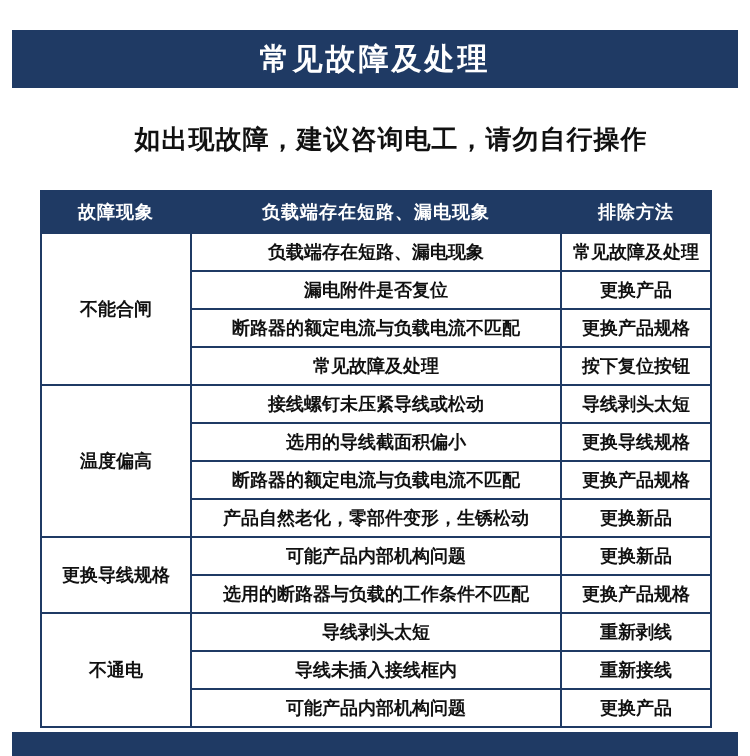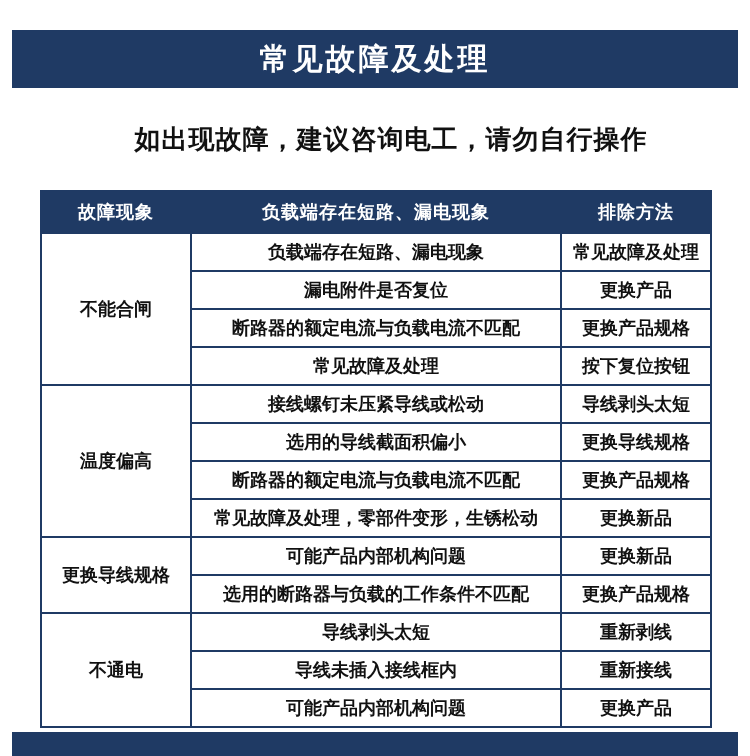--- a/index.html
+++ b/index.html
@@ -104,21 +104,21 @@
           </tr>
           <tr>
             <td class="cause">选用的导线截面积偏小</td>
             <td class="sol">更换导线规格</td>
           </tr>
           <tr>
             <td class="cause">断路器的额定电流与负载电流不匹配</td>
             <td class="sol">更换产品规格</td>
           </tr>
           <tr>
-            <td class="cause">常见故障及处理，零部件变形，生锈松动</td>
+            <td class="cause">产品自然老化，零部件变形，生锈松动</td>
             <td class="sol">更换新品</td>
           </tr>
           <tr>
             <td rowspan="2" class="phen">更换导线规格</td>
             <td class="cause">可能产品内部机构问题</td>
             <td class="sol">更换新品</td>
           </tr>
           <tr>
             <td class="cause">选用的断路器与负载的工作条件不匹配</td>
             <td class="sol">更换产品规格</td>

